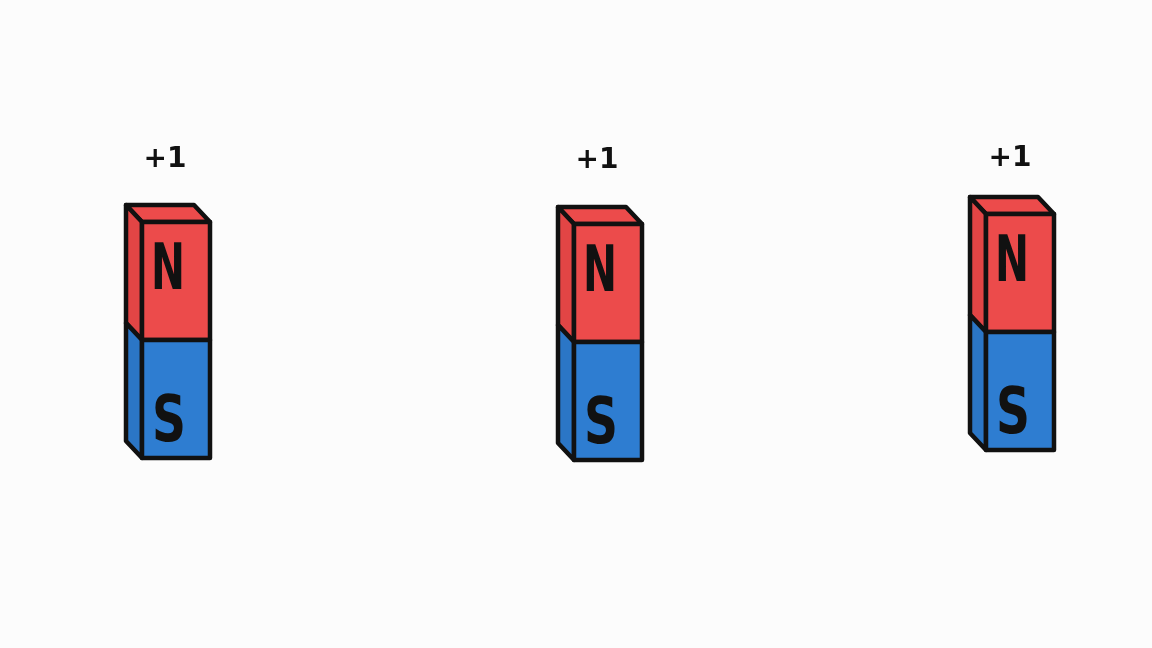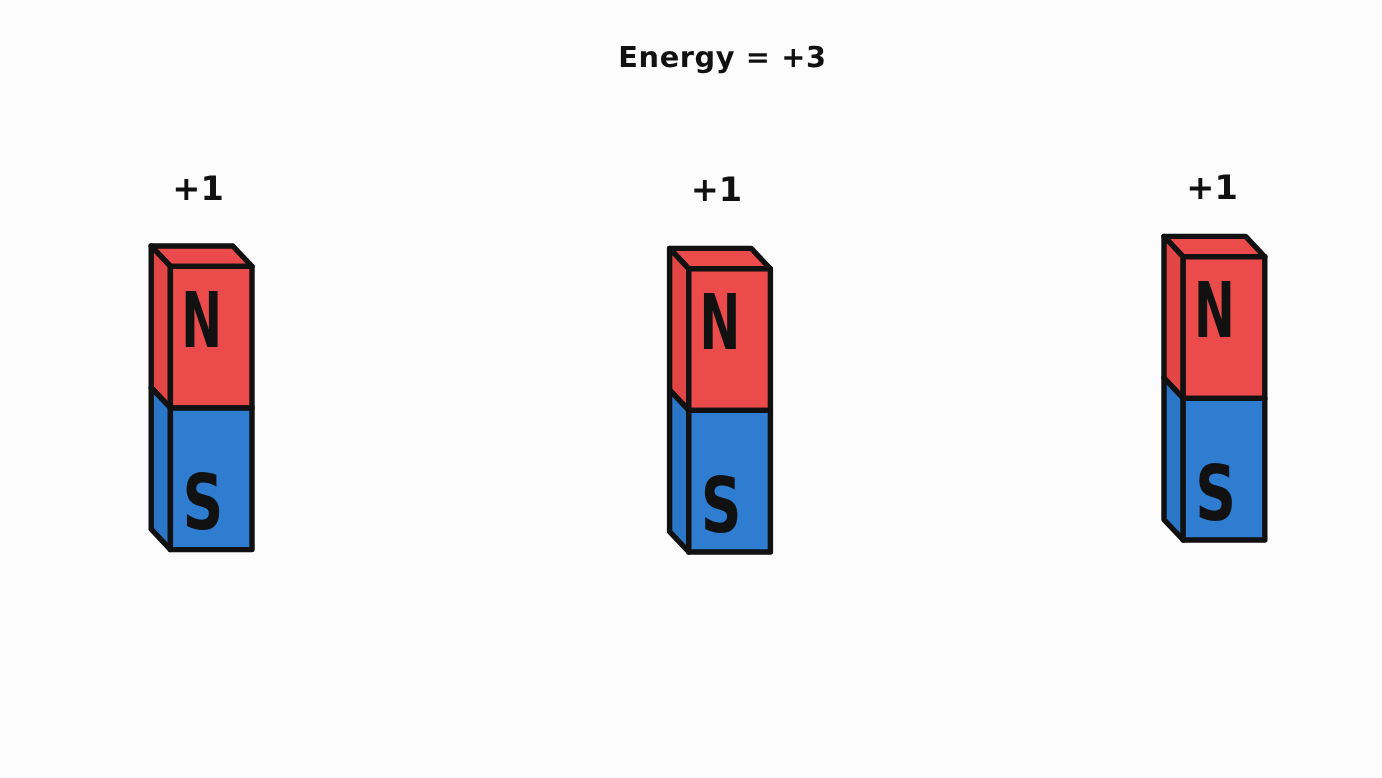--- a/index.html
+++ b/index.html
@@ -45,21 +45,20 @@
     font-size: 64px;
     paint-order: stroke;
     stroke-linejoin: round;
   }
 </style>
 </head>
 <body>
 
 <div class="canvas" style="background: rgb(252, 252, 252);">
 
-  <div class="title">Energy = +3</div>
 
   <div class="spin-label" style="left:165px; top:157px;">+1</div>
   <div class="magnet" style="left:123px; top:202px;">
     <svg viewBox="0 0 91 260">
       <g stroke-width="4.5" stroke-linejoin="round" stroke="#111111">
         <polygon points="19,20 87,20 71,3 3,3" fill="#ec4b4b"></polygon>
         <polygon points="19,20 19,138 3,121 3,3" fill="#e24545"></polygon>
         <polygon points="19,138 19,256 3,239 3,121" fill="#2b76c6"></polygon>
         <rect x="19" y="20" width="68" height="118" fill="#ec4b4b"></rect>
         <rect x="19" y="138" width="68" height="118" fill="#2e7dd1"></rect>

